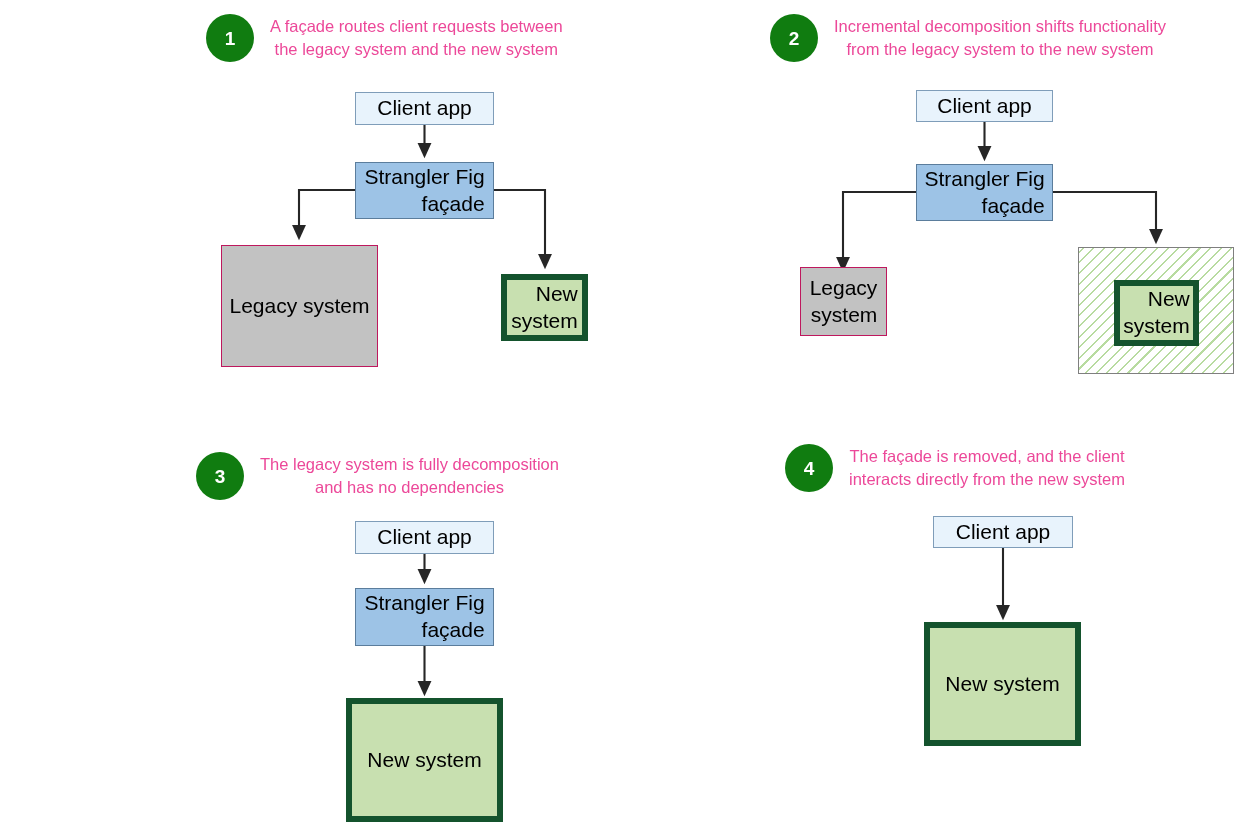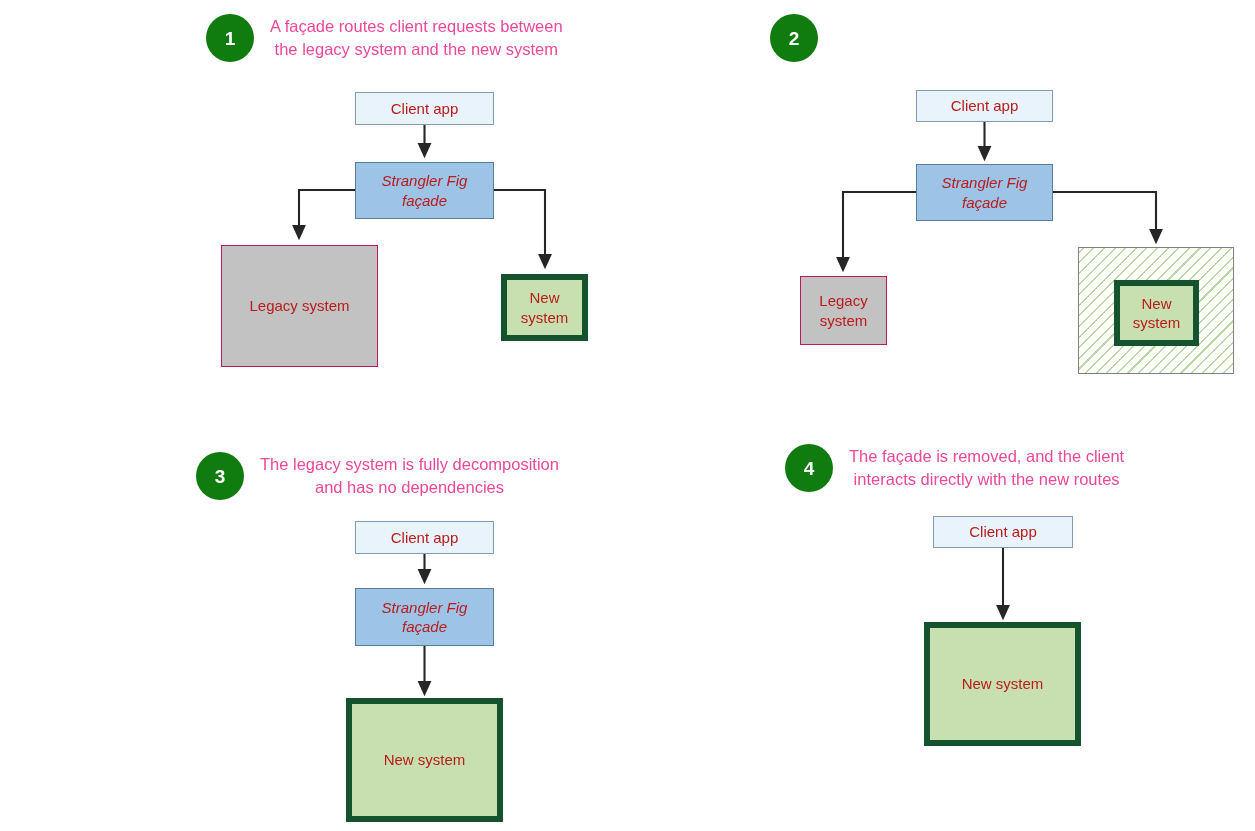--- a/index.html
+++ b/index.html
@@ -44,34 +44,33 @@
     white-space: pre-line;
     padding-top: 1px;
   }
   
   .node {
     position: absolute;
     box-sizing: border-box;
     display: flex;
     align-items: center;
     justify-content: center;
-    text-align: center;
-    font-size: 15px;
+    text-align: right;
+    font-size: 21px;
     line-height: 1.28;
-    color: #b91c1c;
+    color: #000000;
     white-space: pre-line;
   }
   .node.client {
     background: #e8f3fc;
     border: 1px solid #7f9db9;
   }
   .node.facade {
     background: #9dc3e6;
     border: 1px solid #5b7d9c;
-    font-style: italic;
   }
   .node.legacy {
     background: #c2c2c2;
     border: 1px solid #be185d;
   }
   .node.newsys {
     background: #c8e0b0;
     border: 6px solid #14532d;
   }
   .node.growth {
@@ -134,39 +133,41 @@
 </div>
 <div class="node client" style="left:355px; top:92px; width:139px; height:33px;">Client app</div>
 <div class="node facade" style="left:355px; top:162px; width:139px; height:57px;">Strangler Fig
 façade</div>
 <div class="node legacy" style="left:221px; top:245px; width:157px; height:122px;">Legacy system</div>
 <div class="node newsys" style="left:501px; top:274px; width:87px; height:67px;">New
 system</div>
 
 <div class="panel-header" style="left:770px; top:14px; width:450px;">
   <div class="badge">2</div>
+  <div class="caption">Incremental decomposition shifts functionality
+from the legacy system to the new system</div>
 </div>
 <div class="node client" style="left:916px; top:90px; width:137px; height:32px;">Client app</div>
 <div class="node facade" style="left:916px; top:164px; width:137px; height:57px;">Strangler Fig
 façade</div>
-<div class="node legacy" style="left:800px; top:276px; width:87px; height:69px;">Legacy
+<div class="node legacy" style="left:800px; top:267px; width:87px; height:69px;">Legacy
 system</div>
 <div class="node growth" style="left:1078px; top:247px; width:156px; height:127px;"></div>
 <div class="node newsys" style="left:1114px; top:280px; width:85px; height:66px;">New
 system</div>
 
 <div class="panel-header" style="left:196px; top:452px; width:410px;">
   <div class="badge">3</div>
   <div class="caption">The legacy system is fully decomposition
 and has no dependencies</div>
 </div>
 <div class="node client" style="left:355px; top:521px; width:139px; height:33px;">Client app</div>
 <div class="node facade" style="left:355px; top:588px; width:139px; height:58px;">Strangler Fig
 façade</div>
 <div class="node newsys" style="left:346px; top:698px; width:157px; height:124px;">New system</div>
 
 <div class="panel-header" style="left:785px; top:444px; width:395px;">
   <div class="badge">4</div>
   <div class="caption">The façade is removed, and the client
-interacts directly with the new routes</div>
+interacts directly from the new system</div>
 </div>
 <div class="node client" style="left:933px; top:516px; width:140px; height:32px;">Client app</div>
 <div class="node newsys" style="left:924px; top:622px; width:157px; height:124px;">New system</div>
 
 </body></html>

